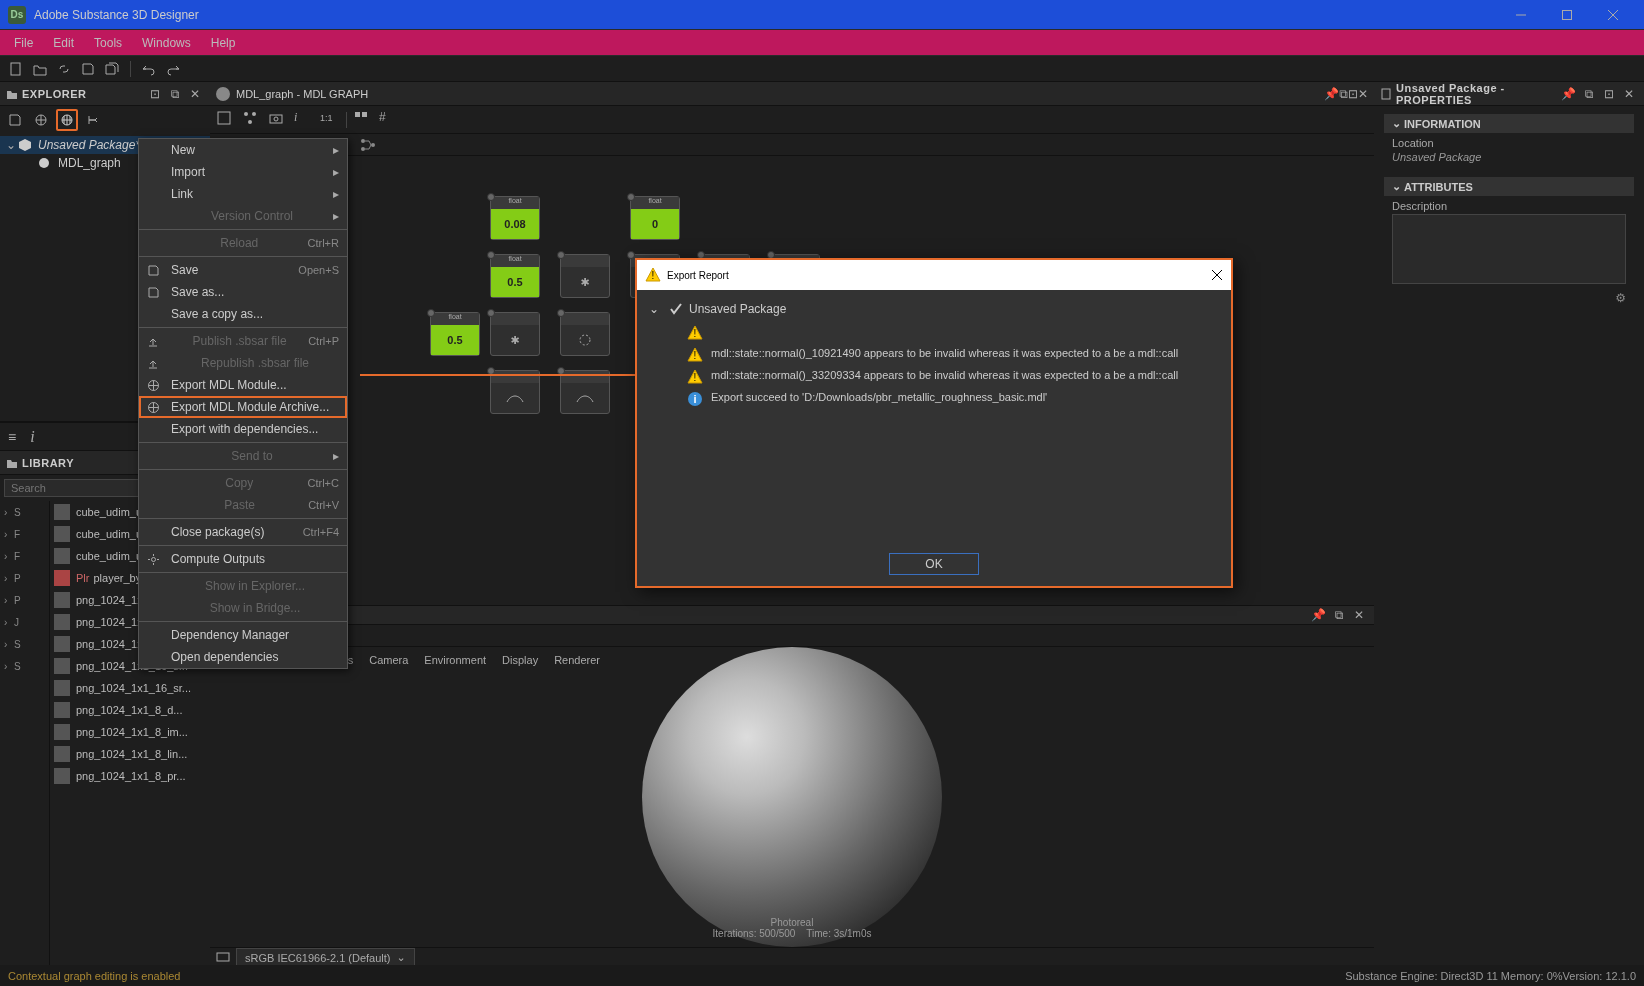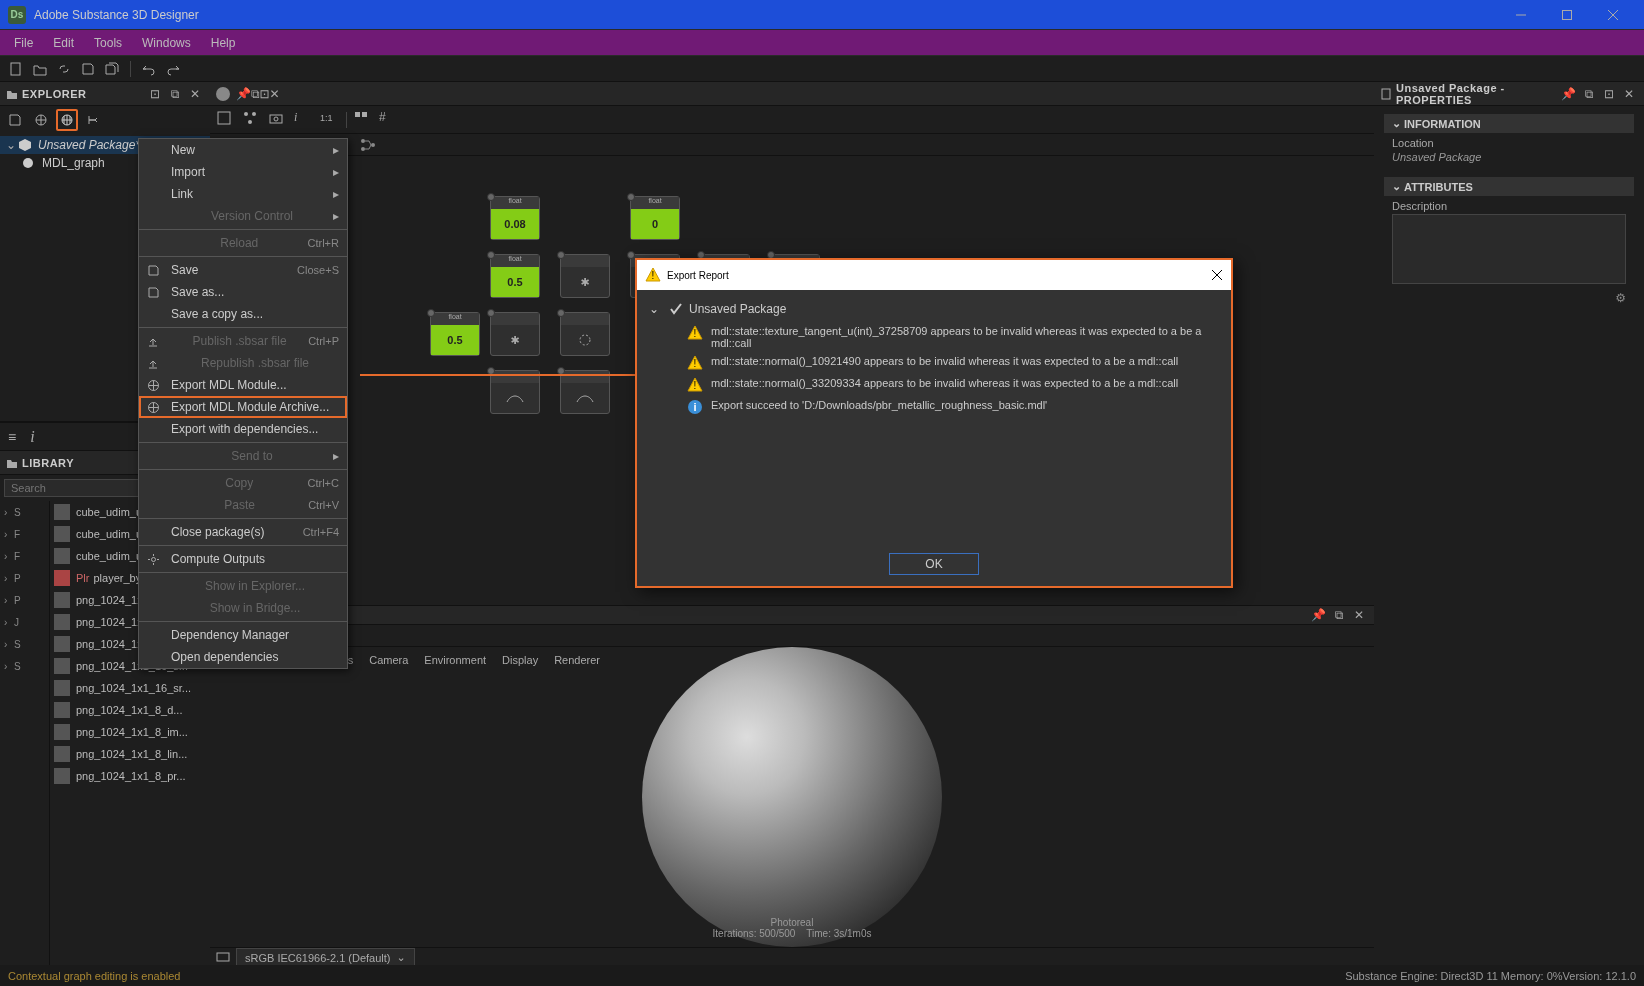--- a/index.html
+++ b/index.html
@@ -5,21 +5,21 @@
 * { margin:0; padding:0; box-sizing:border-box; font-family:"Segoe UI",Arial,sans-serif; }
 body { background:#1e1e1e; color:#aaa; font-size:12px; width:1644px; height:986px; overflow:hidden; position:relative; }
 
 
 .titlebar { height:30px; background:#1d4ed8; display:flex; align-items:center; padding:0 8px; border-bottom:1px solid #2a2a2a; }
 .titlebar .logo { width:18px; height:18px; background:#3a5a3a; border-radius:3px; margin-right:8px; display:flex; align-items:center; justify-content:center; color:#9c9; font-size:10px; font-weight:bold; }
 .titlebar .title { color:#ccc; font-size:12px; flex:1; }
 .titlebar .wbtn { width:46px; height:30px; display:flex; align-items:center; justify-content:center; color:#aaa; }
 
 
-.menubar { height:26px; background:#701a75; display:flex; align-items:center; padding:0 4px; border-bottom:1px solid #2a2a2a; }
+.menubar { height:26px; background:#be185d; display:flex; align-items:center; padding:0 4px; border-bottom:1px solid #2a2a2a; }
 .menubar .mitem { padding:4px 10px; color:#bbb; cursor:pointer; }
 
 
 .tbar { height:26px; background:#1e1e1e; display:flex; align-items:center; padding:0 6px; gap:4px; border-bottom:1px solid #111; }
 .tbar .tbtn { width:20px; height:20px; display:flex; align-items:center; justify-content:center; }
 .tbar .sep { width:1px; height:16px; background:#444; margin:0 4px; }
 
 
 .main { position:absolute; top:82px; left:0; right:0; bottom:21px; display:flex; }
 .left { width:210px; display:flex; flex-direction:column; }
@@ -35,21 +35,21 @@
 .explorer { flex:0 0 auto; background:#1e1e1e; border-bottom:1px solid #111; }
 .exp-tools { height:28px; display:flex; align-items:center; padding:0 4px; gap:4px; }
 .exp-tools .ebtn { width:22px; height:22px; display:flex; align-items:center; justify-content:center; color:#aaa; }
 .exp-tools .ebtn.hl { border:2px solid #e66a2b; border-radius:2px; }
 .exp-tree { padding:2px 0; }
 .tree-row { display:flex; align-items:center; padding:2px 6px; cursor:pointer; }
 .tree-row.sel { background:#1a3550; }
 .tree-row .chev { width:12px; color:#aaa; }
 .tree-row .ticon { width:16px; margin-right:4px; }
 .tree-row .tlabel { color:#ccc; font-style:italic; }
-.tree-row.child { padding-left:22px; }
+.tree-row.child { padding-left:38px; }
 .tree-row.child .tlabel { font-style:normal; }
 
 
 .library { flex:1; display:flex; flex-direction:column; border-top:1px solid #111; }
 .lib-search { height:26px; display:flex; align-items:center; padding:0 4px; gap:4px; }
 .lib-search input { flex:1; background:#2a2a2a; border:1px solid #444; color:#888; padding:2px 6px; font-size:11px; }
 .lib-body { flex:1; display:flex; overflow:hidden; }
 .lib-side { width:50px; background:#1e1e1e; border-right:1px solid #111; overflow:hidden; }
 .lib-side .lsrow { height:22px; display:flex; align-items:center; padding:0 4px; color:#888; font-size:10px; cursor:pointer; }
 .lib-side .lsrow .chev { width:8px; margin-right:2px; }
@@ -369,20 +369,21 @@
               <span>png_1024_1x1_8_pr...</span>
             </div>
           </div>
       </div>
     </div>
   </div>
 
   <div class="center">
     <div class="graph-hdr">
       <div class="gicon"></div>
+      <div class="gtitle">MDL_graph - MDL GRAPH</div>
       <div class="pbtn">📌</div>
       <div class="pbtn">⧉</div>
       <div class="pbtn">⊡</div>
       <div class="pbtn">✕</div>
     </div>
     <div class="graph-tools">
       <div class="gtbtn">
           <svg width="16" height="16">
             <rect x="2" y="2" width="12" height="12" fill="none" stroke="#aaa"></rect>
           </svg>
@@ -639,21 +640,21 @@
       <span class="csc">Ctrl+R</span>
     </div>
     <div class="csep"></div>
     <div class="crow">
       <span class="cicon">
         <svg width="13" height="13">
           <path d="M2 2h7l2 2v7H2z" fill="none" stroke="currentColor"></path>
         </svg>
       </span>
       <span class="clabel">Save</span>
-      <span class="csc">Close+S</span>
+      <span class="csc">Open+S</span>
     </div>
     <div class="crow">
       <span class="cicon">
         <svg width="13" height="13">
           <path d="M2 2h7l2 2v7H2z" fill="none" stroke="currentColor"></path>
         </svg>
       </span>
       <span class="clabel">Save as...</span>
     </div>
     <div class="crow">
@@ -782,21 +783,20 @@
       <span>Unsaved Package</span>
     </div>
     <div id="dmsgs">
         <div class="dmsg">
           <span class="micon">
             <svg width="16" height="16">
               <path d="M8 1l7 13H1z" fill="#ffcc00" stroke="#cc9900"></path>
               <text x="8" y="12" font-size="10" text-anchor="middle" fill="#000">!</text>
             </svg>
           </span>
-          <span>mdl::state::texture_tangent_u(int)_37258709 appears to be invalid whereas it was expected to a be a mdl::call</span>
         </div>
         <div class="dmsg">
           <span class="micon">
             <svg width="16" height="16">
               <path d="M8 1l7 13H1z" fill="#ffcc00" stroke="#cc9900"></path>
               <text x="8" y="12" font-size="10" text-anchor="middle" fill="#000">!</text>
             </svg>
           </span>
           <span>mdl::state::normal()_10921490 appears to be invalid whereas it was expected to a be a mdl::call</span>
         </div>

